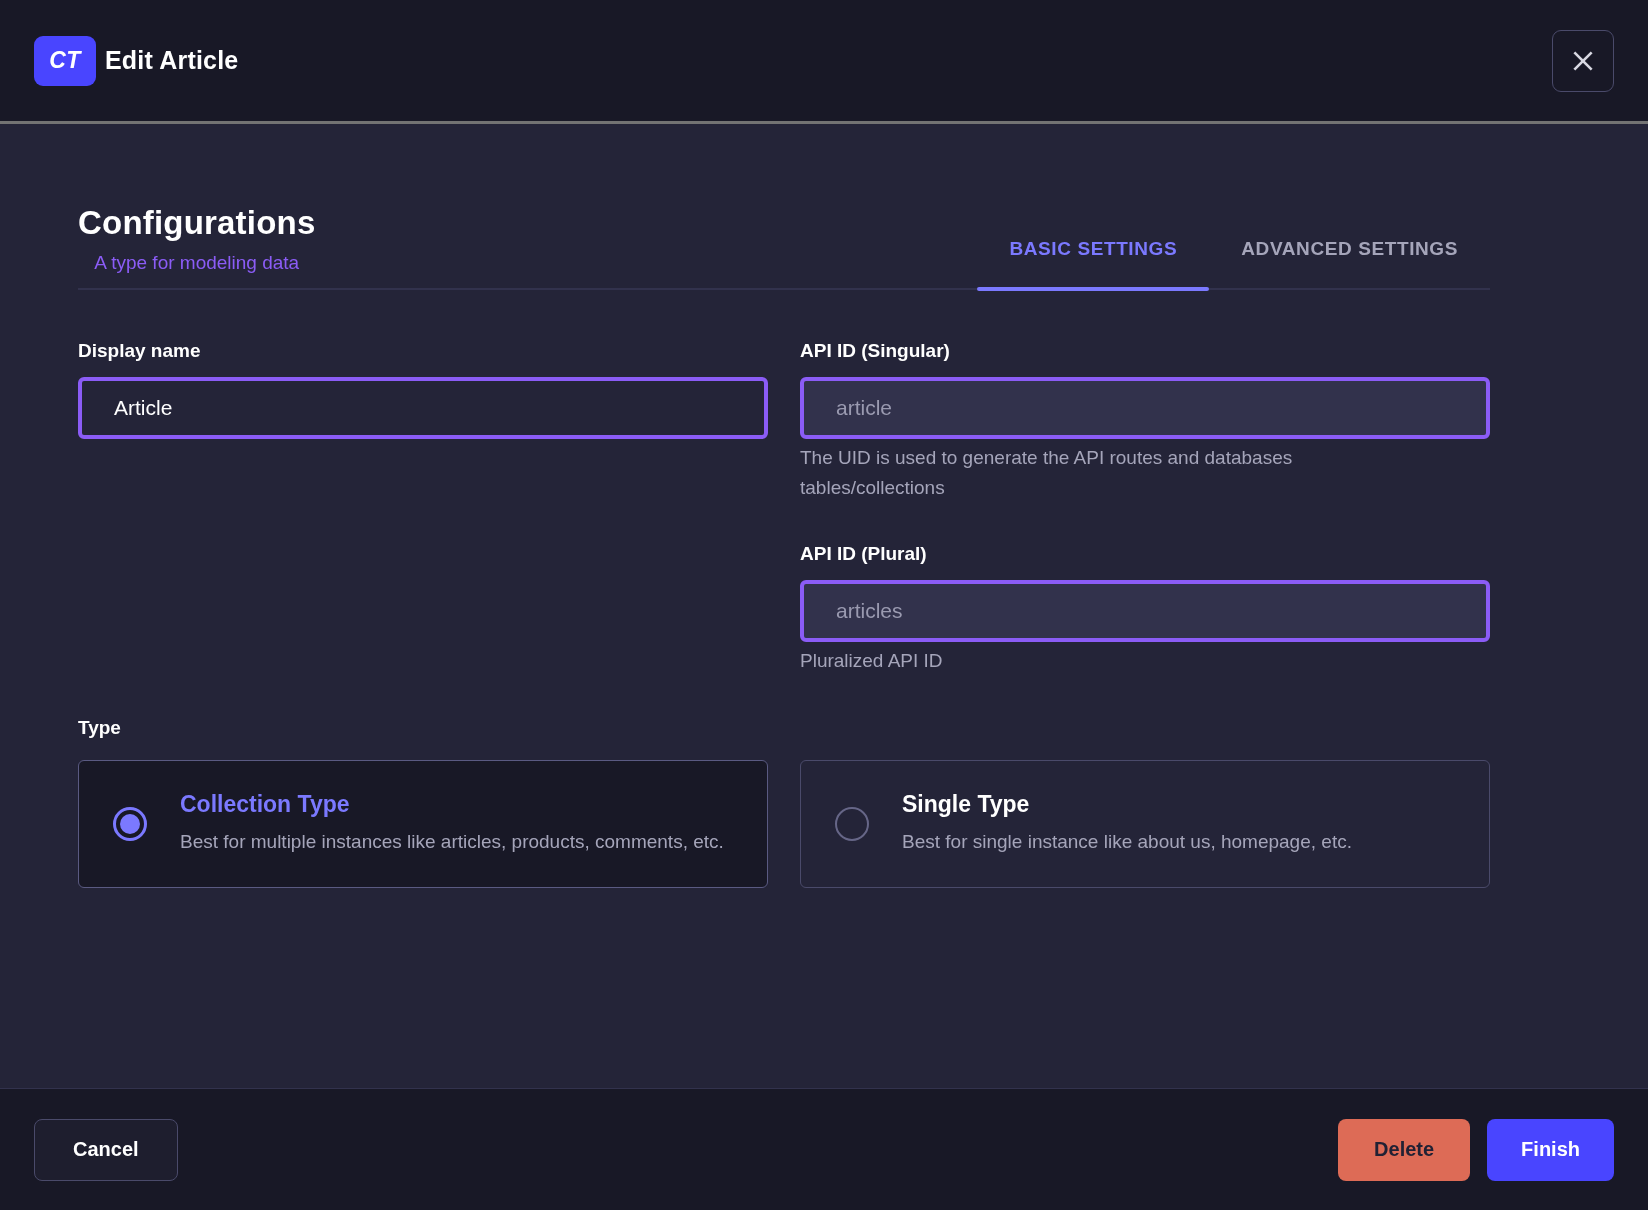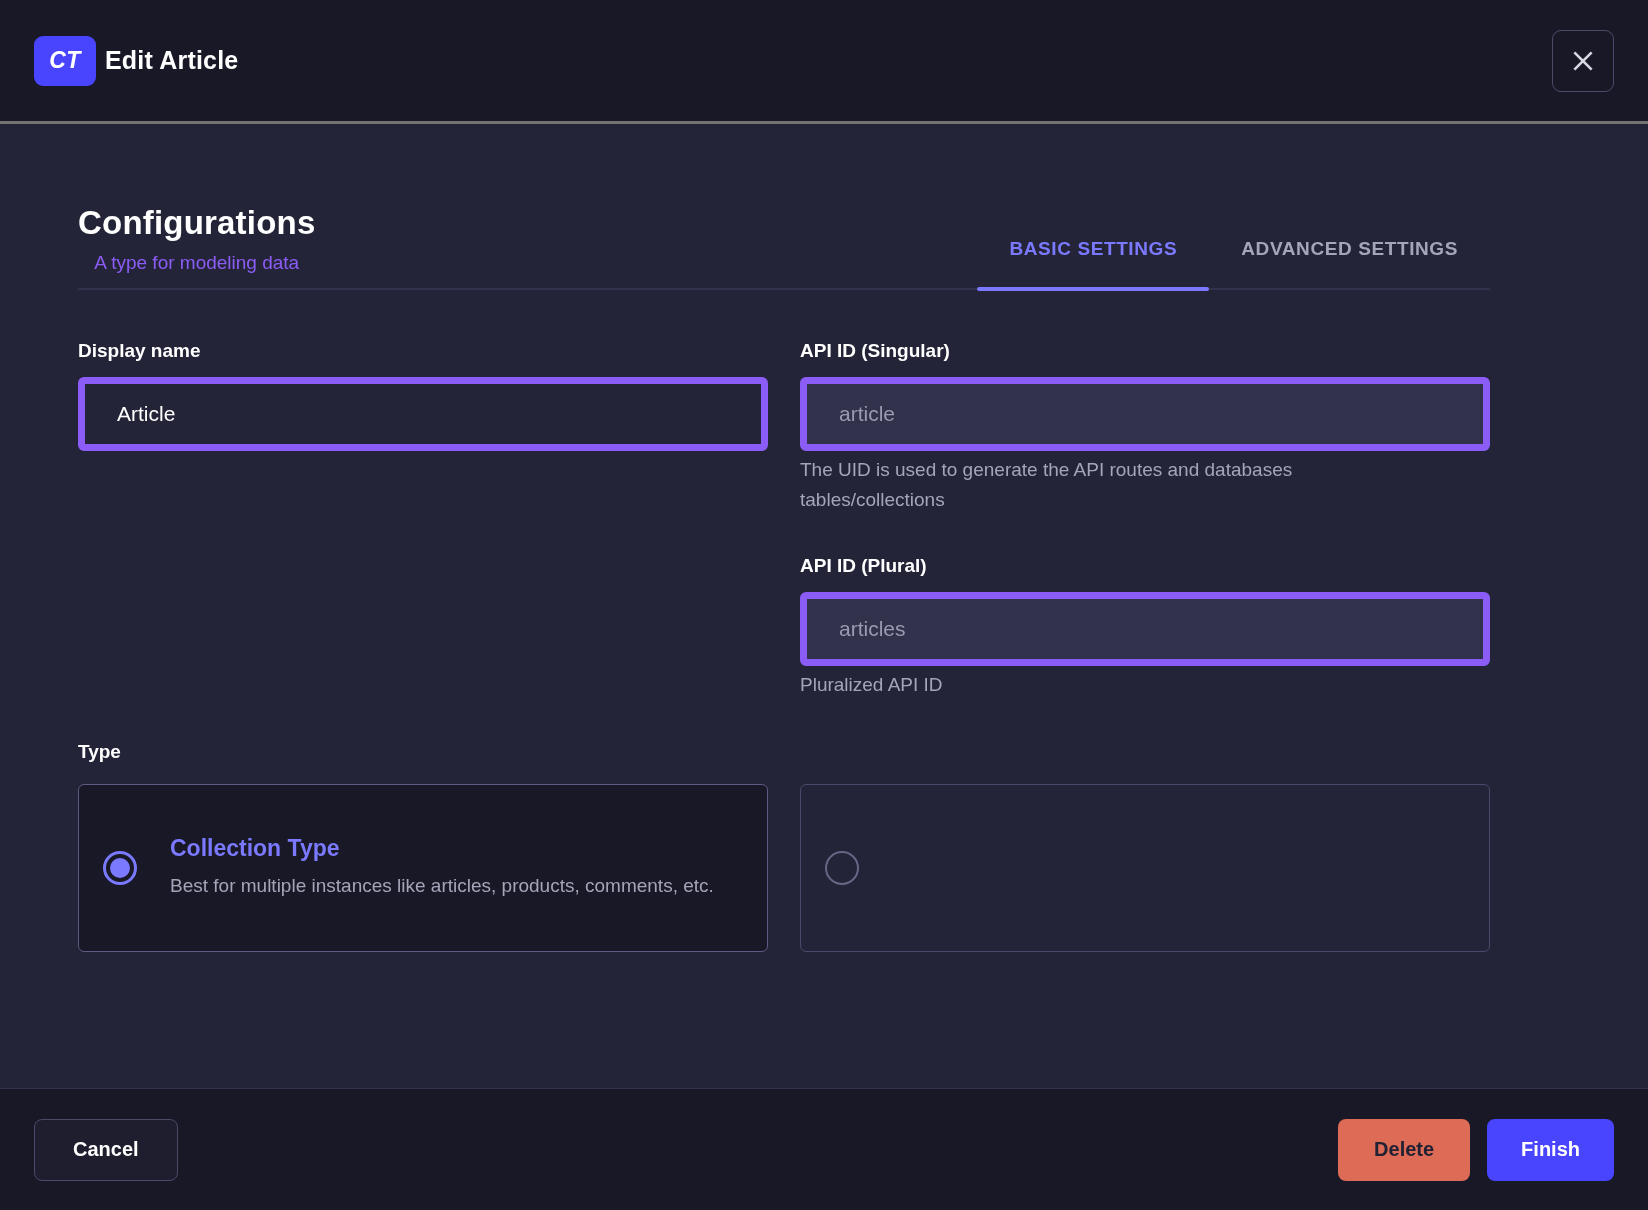--- a/index.html
+++ b/index.html
@@ -76,23 +76,23 @@
     grid-template-columns:1fr 1fr;
     column-gap:32px;
   }
   .field-label {
     display:block;
     font-size:19px; font-weight:bold;
     margin-bottom:15px;
     color:#ffffff;
   }
   .text-input {
-    width:100%; height:74px;
+    width:100%; height:62px;
     background:transparent;
-    border:7px solid #8b5cf6;
+    border:4px solid #8b5cf6;
     border-radius:6px;
     padding:15px 32px;
     font-size:21px;
     color:#ffffff;
     font-family:inherit;
     outline:none;
   }
   .text-input.dimmed {
     background:#32324c;
     color:#9a9ab0;
@@ -107,25 +107,25 @@
 
   
   .type-section { margin-top:41px; }
   .type-cards {
     margin-top:21px;
     display:grid;
     grid-template-columns:1fr 1fr;
     column-gap:32px;
   }
   .type-card {
-    height:168px;
+    height:128px;
     border:1px solid #4a4a6a;
     border-radius:6px;
     display:flex; align-items:center;
-    padding-left:24px;
+    padding-left:34px;
     cursor:pointer;
     background:transparent;
   }
   .type-card.selected {
     background:#181826;
     border-color:#5a5a82;
   }
   .radio {
     flex:0 0 34px;
     width:34px; height:34px;
@@ -243,20 +243,24 @@
       <div class="type-card selected">
         <span class="radio"></span>
         <div class="type-card-text">
           <div class="type-card-title">Collection Type</div>
           <div class="type-card-desc">Best for multiple instances like articles, products, comments, etc.</div>
         </div>
       </div>
 
       <div class="type-card">
         <span class="radio"></span>
+        <div class="type-card-text">
+          <div class="type-card-title">Single Type</div>
+          <div class="type-card-desc">Best for single instance like about us, homepage, etc.</div>
+        </div>
       </div>
 
     </div>
   </section>
 
 </main>
 
 <footer class="modal-footer">
   <button class="btn btn-cancel">Cancel</button>
   <button class="btn btn-delete">Delete</button>

